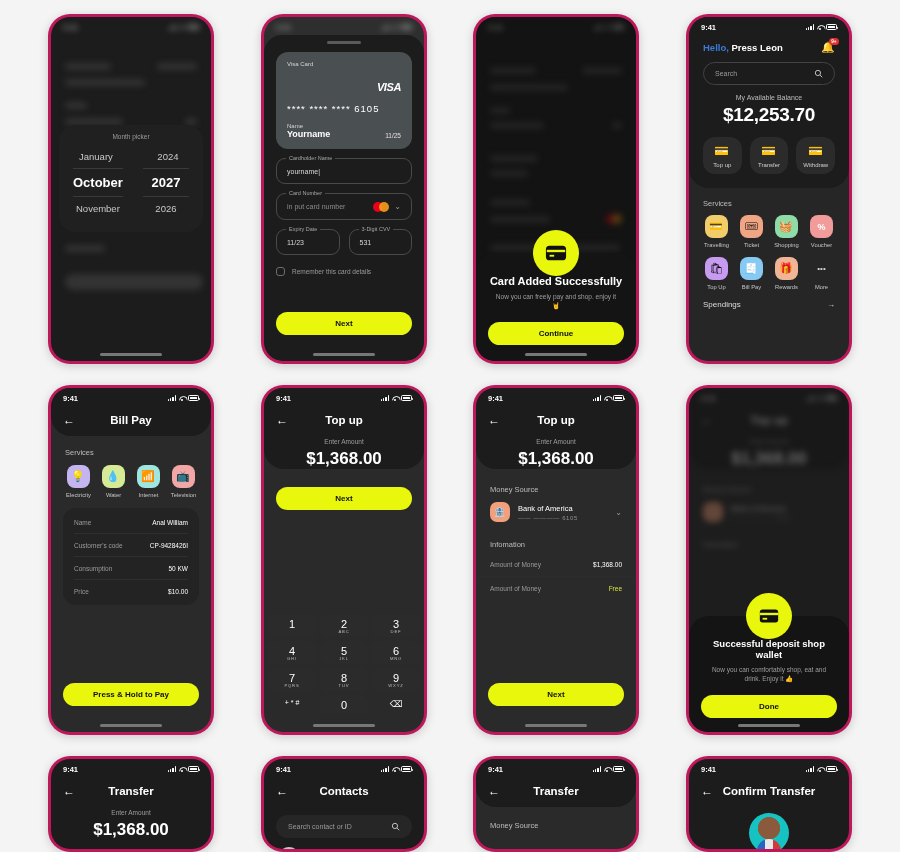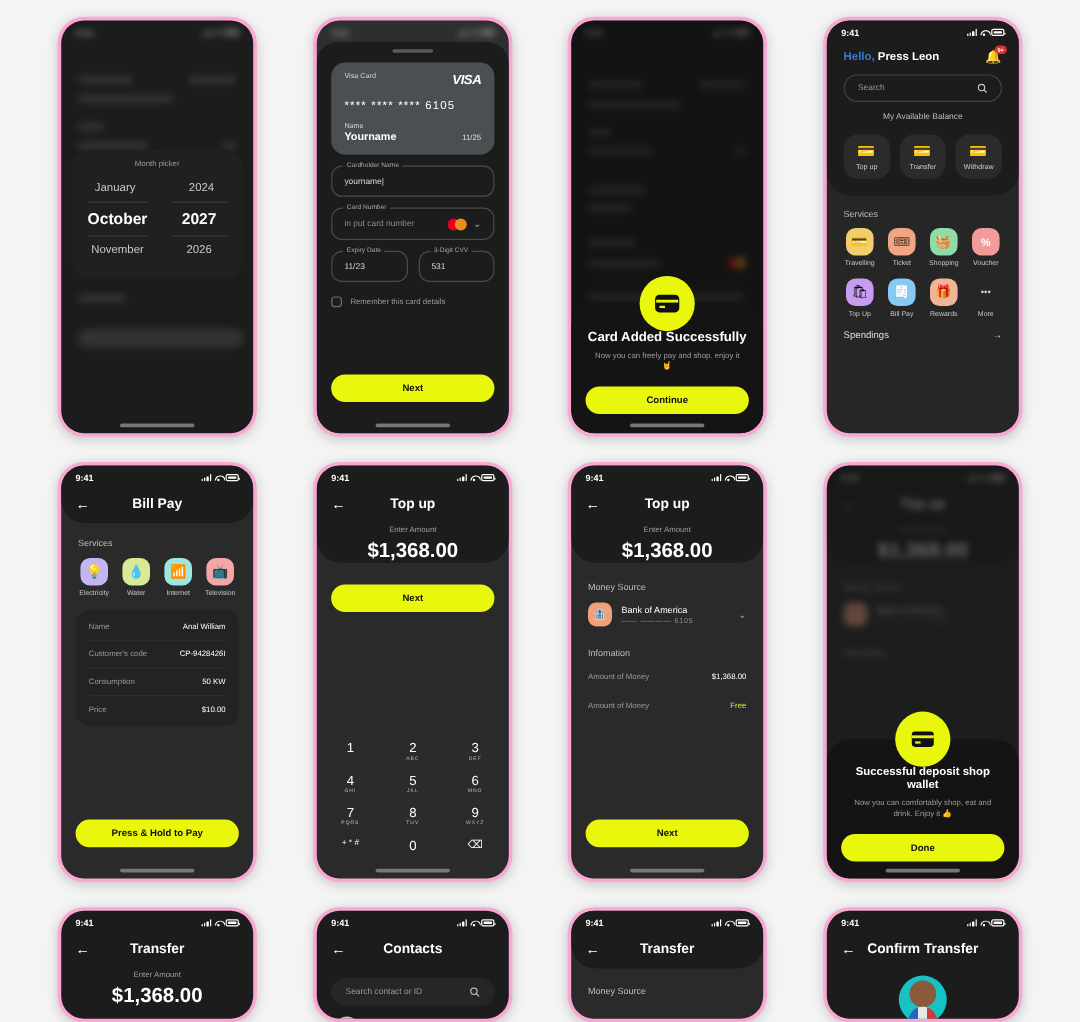--- a/index.html
+++ b/index.html
@@ -8,21 +8,21 @@
     background:#f4f4f4;
     font-family:"Liberation Sans", sans-serif;
     overflow:hidden;
   }
   .canvas { position:relative; width:900px; height:852px; }
 
   
   .phone {
     position:absolute;
     width:166px; height:350px;
-    background:#f9a8d4;
+    background:#be185d;
     border-radius:22px;
     overflow:hidden;
     box-shadow:0 2px 10px rgba(0,0,0,.18);
   }
   .screen {
     position:absolute; inset:3px;
     border-radius:19px;
     background:#2e2e2e;
     overflow:hidden;
   }
@@ -94,21 +94,21 @@
   .pcol:first-child .pcell.bt { margin:0 10px 0 14px; }
   .pcol:last-child .pcell.bt { margin:0 14px 0 10px; }
 
   
   .sheet-grab { width:34px; height:2.6px; background:#5a5a5a; border-radius:2px; margin:6px auto 8px; }
   .credit-card {
     margin:0 12px; background:#4a4f52; border-radius:12px;
     padding:9px 11px 10px; color:#fff;
   }
   .cc-top { display:flex; justify-content:space-between; align-items:flex-start; }
-  .cc-brand { font-size:11px; font-weight:bold; font-style:italic; letter-spacing:-.4px; }
+  .cc-brand { font-size:11px; font-weight:bold; font-style:italic; letter-spacing:-.4px;margin-top:20px; }
   .cc-lbl { font-size:6px; color:#d5d5d5; }
   .cc-num { font-size:9.5px; letter-spacing:1px; margin:10px 0 9px; }
   .cc-bot { display:flex; justify-content:space-between; align-items:flex-end; }
   .cc-name { font-size:9px; font-weight:bold; }
   .cc-exp { font-size:6.5px; color:#e0e0e0; }
 
   .field {
     position:relative; margin:9px 12px 0; border:1px solid #4a4a4a;
     border-radius:9px; padding:8px 10px 7px; min-height:26px;
     display:flex; align-items:center; justify-content:space-between;
@@ -468,20 +468,21 @@
           </div>
         </div>
         <div class="search">
           <span>Search</span>
           <svg width="9" height="9" viewBox="0 0 24 24" fill="none" stroke="#cfcfcf" stroke-width="2.4">
             <circle cx="10.5" cy="10.5" r="7"></circle>
               <line x1="16" y1="16" x2="22" y2="22"></line>
           </svg>
         </div>
         <div class="bal-lbl">My Available Balance</div>
+        <div class="bal-amt">$12,253.70</div>
         <div class="actions">
           <div class="act">
             <div class="act-ico">💳</div>
             <div class="act-lbl">Top up</div>
           </div>
           <div class="act">
             <div class="act-ico">💳</div>
             <div class="act-lbl">Transfer</div>
           </div>
           <div class="act">

